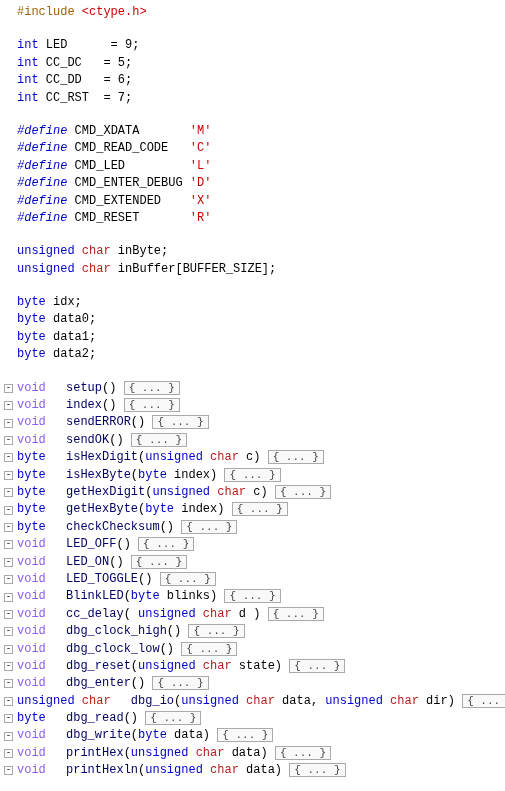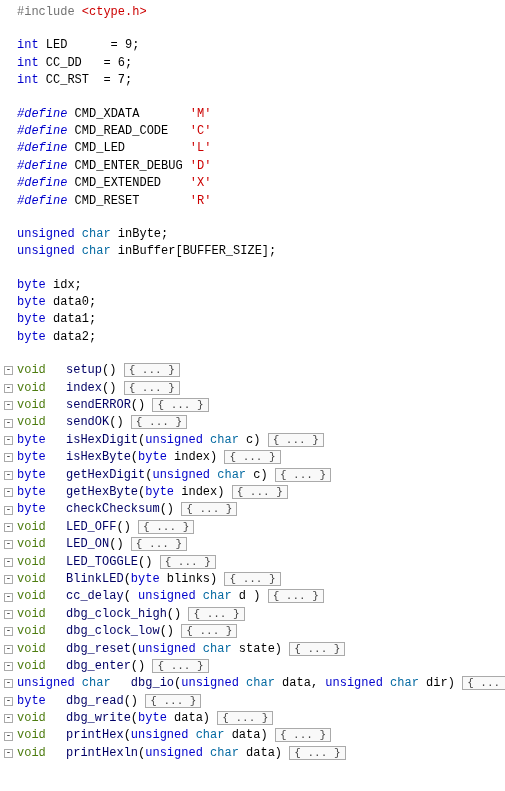--- a/index.html
+++ b/index.html
@@ -37,44 +37,45 @@
     }
     .no-fold {
       width: 9px;
       display: inline-block;
       flex-shrink: 0;
     }
     .code-text {
       margin-left: 4px;
     }
     
-    .kw-include { color: #737373; font-weight: normal; }
+    .kw-include { color: #a16207; font-weight: normal; }
     .kw-int { color: #0000cc; }
     .kw-define { color: #0000cc; font-style: italic; }
     .kw-unsigned { color: #0000cc; }
-    .kw-char { color: #0369a1; text-align: center; }
+    .kw-char { color: #b91c1c; text-align: center; }
     .kw-byte { color: #0000cc; }
-    .kw-void { color: #4d7c0f; }
+    .kw-void { color: #8b5cf6; }
     .string-val { color: #cc0000; }
     .fn-name { color: #000066; margin-left: 13px; }
     .collapsed-block {
       color: #444;
       border: 1px solid #aaa;
       background: #f9f9f9;
       padding: 0 4px;
       font-size: 11px;
     }
   </style>
 </head>
 <body>
 
 <div class="code-container">
 <div class="line"><span class="no-fold"></span><span class="code-text"><span class="kw-include">#include</span> <span class="string-val">&lt;ctype.h&gt;</span></span></div>
     <div class="line"><span class="no-fold"></span><span class="code-text"></span></div>
     <div class="line"><span class="no-fold"></span><span class="code-text"><span class="kw-int">int</span> LED      = 9;</span></div>
+    <div class="line"><span class="no-fold"></span><span class="code-text"><span class="kw-int">int</span> CC_DC   = 5;</span></div>
     <div class="line"><span class="no-fold"></span><span class="code-text"><span class="kw-int">int</span> CC_DD   = 6;</span></div>
     <div class="line"><span class="no-fold"></span><span class="code-text"><span class="kw-int">int</span> CC_RST  = 7;</span></div>
     <div class="line"><span class="no-fold"></span><span class="code-text"></span></div>
     <div class="line"><span class="no-fold"></span><span class="code-text"><span class="kw-define">#define</span> CMD_XDATA       <span class="string-val">'M'</span></span></div>
     <div class="line"><span class="no-fold"></span><span class="code-text"><span class="kw-define">#define</span> CMD_READ_CODE   <span class="string-val">'C'</span></span></div>
     <div class="line"><span class="no-fold"></span><span class="code-text"><span class="kw-define">#define</span> CMD_LED         <span class="string-val">'L'</span></span></div>
     <div class="line"><span class="no-fold"></span><span class="code-text"><span class="kw-define">#define</span> CMD_ENTER_DEBUG <span class="string-val">'D'</span></span></div>
     <div class="line"><span class="no-fold"></span><span class="code-text"><span class="kw-define">#define</span> CMD_EXTENDED    <span class="string-val">'X'</span></span></div>
     <div class="line"><span class="no-fold"></span><span class="code-text"><span class="kw-define">#define</span> CMD_RESET       <span class="string-val">'R'</span></span></div>
     <div class="line"><span class="no-fold"></span><span class="code-text"></span></div>

